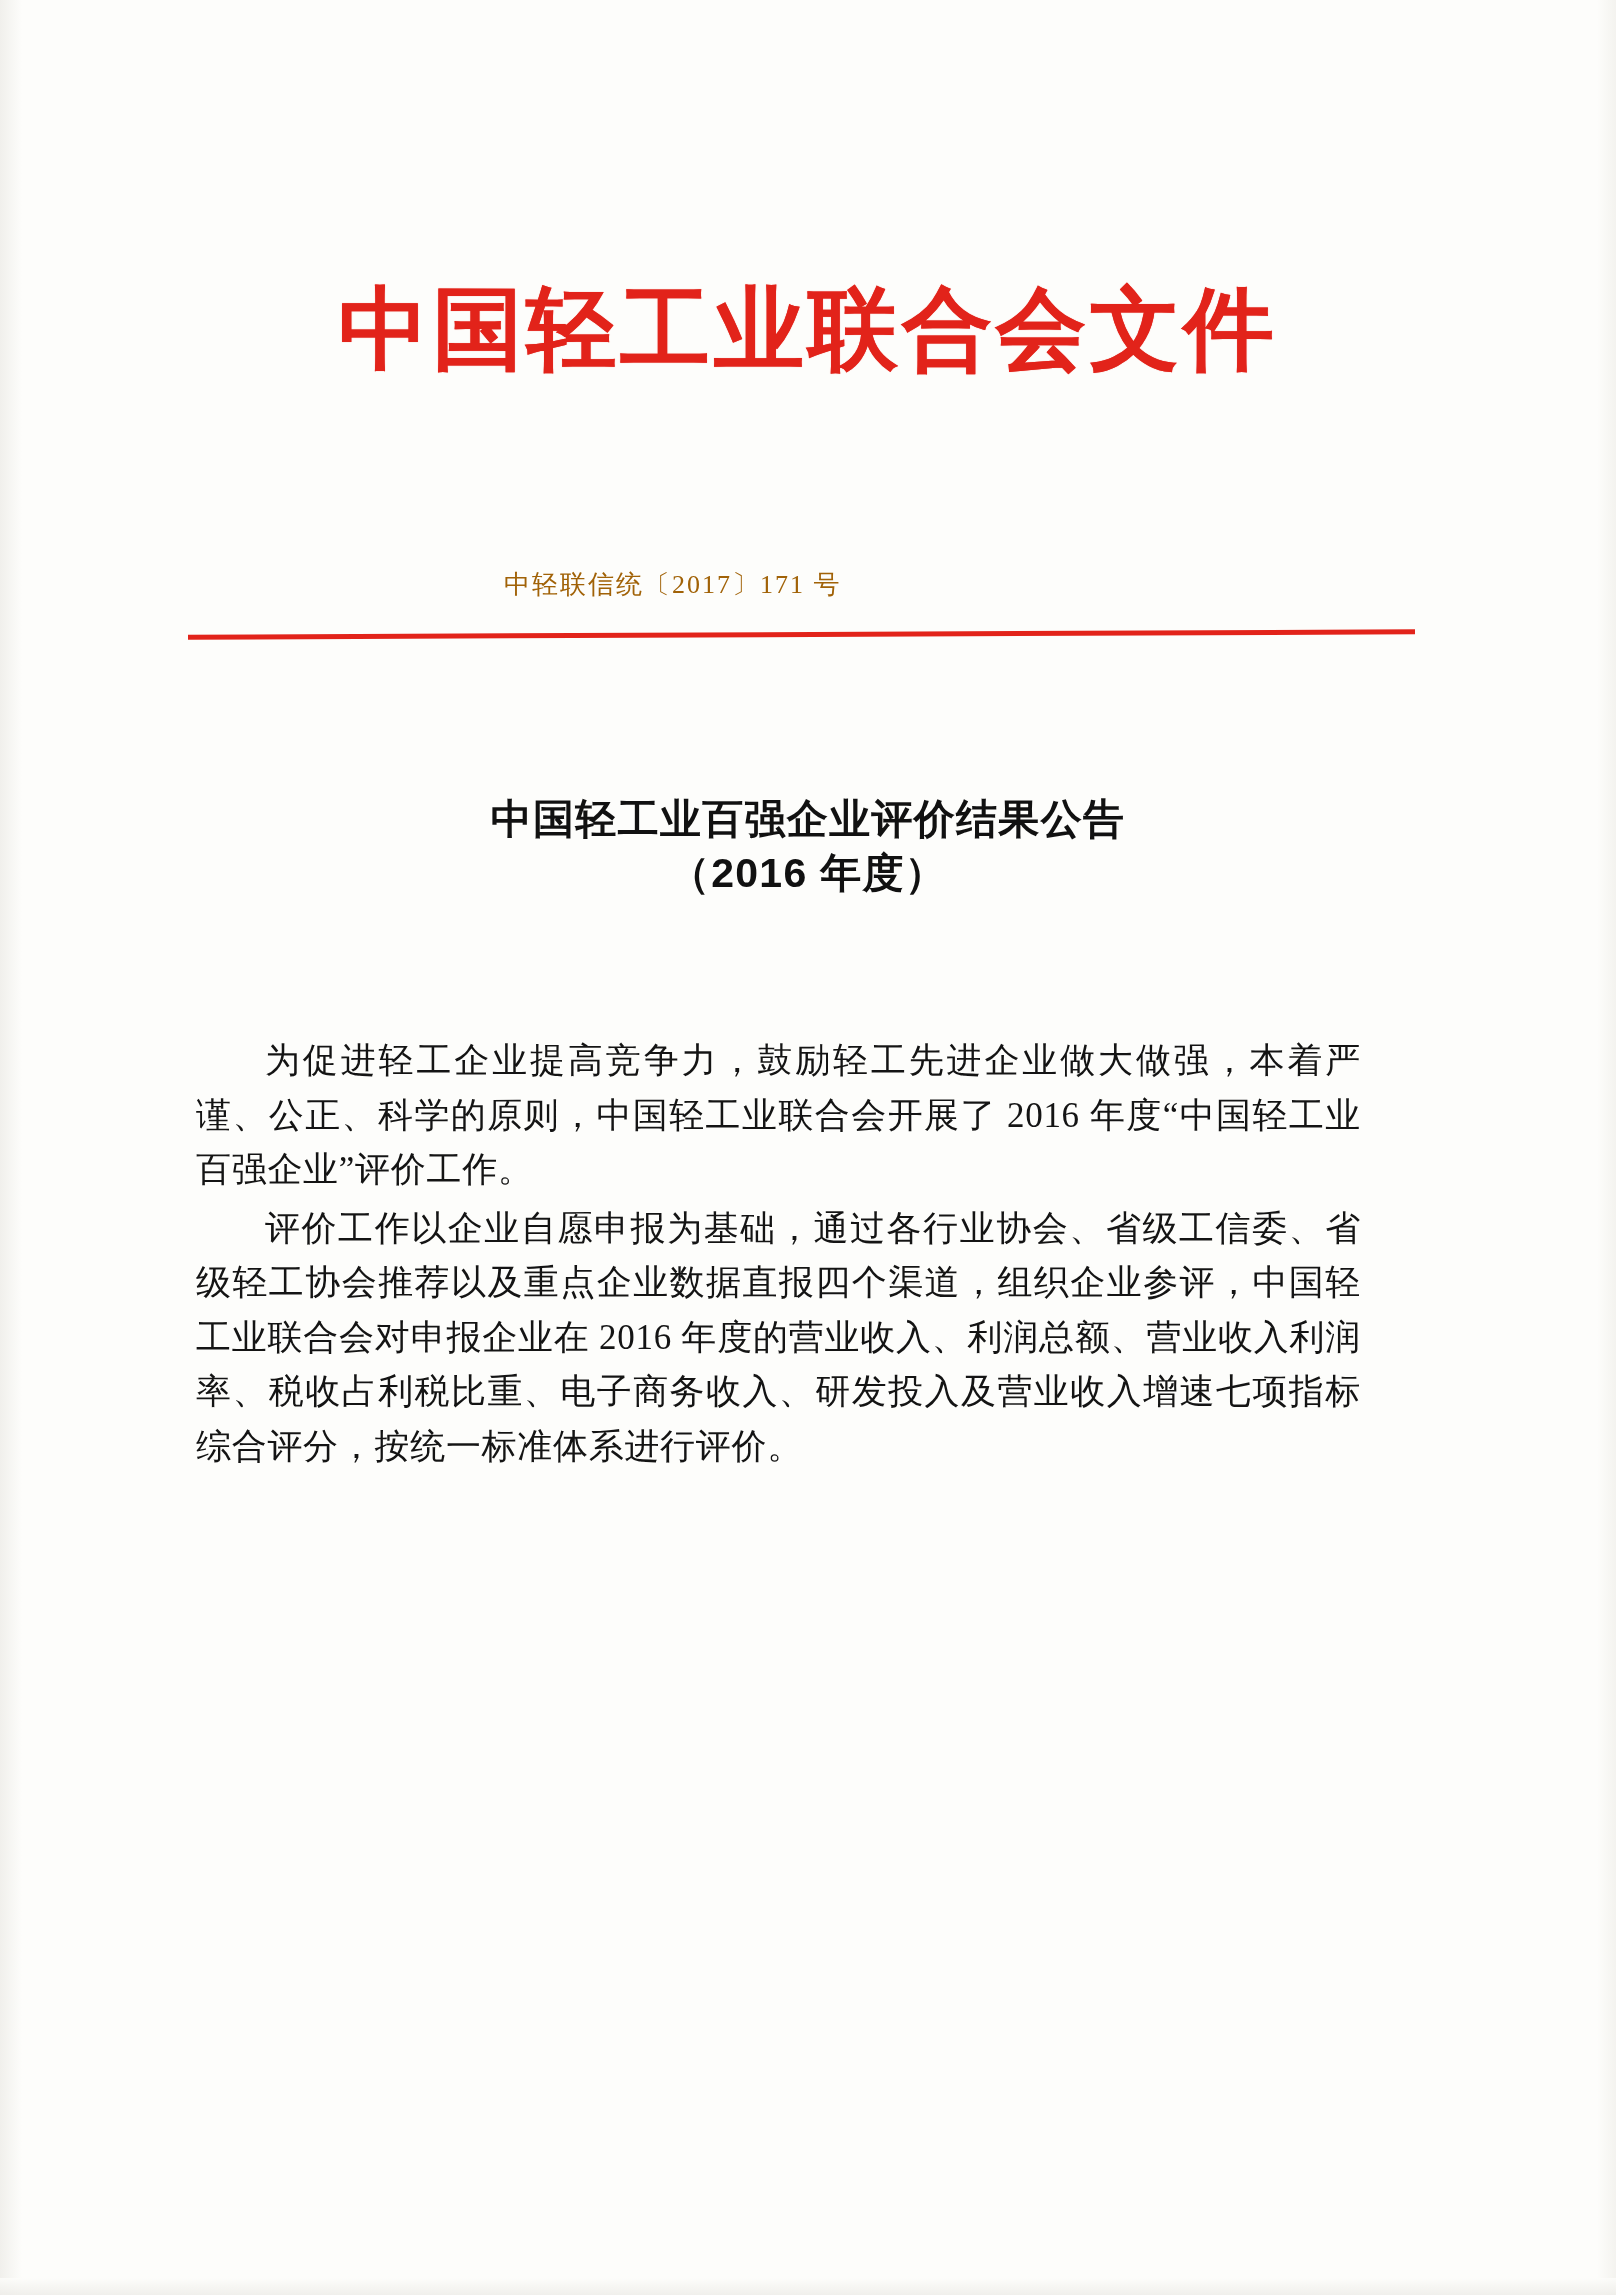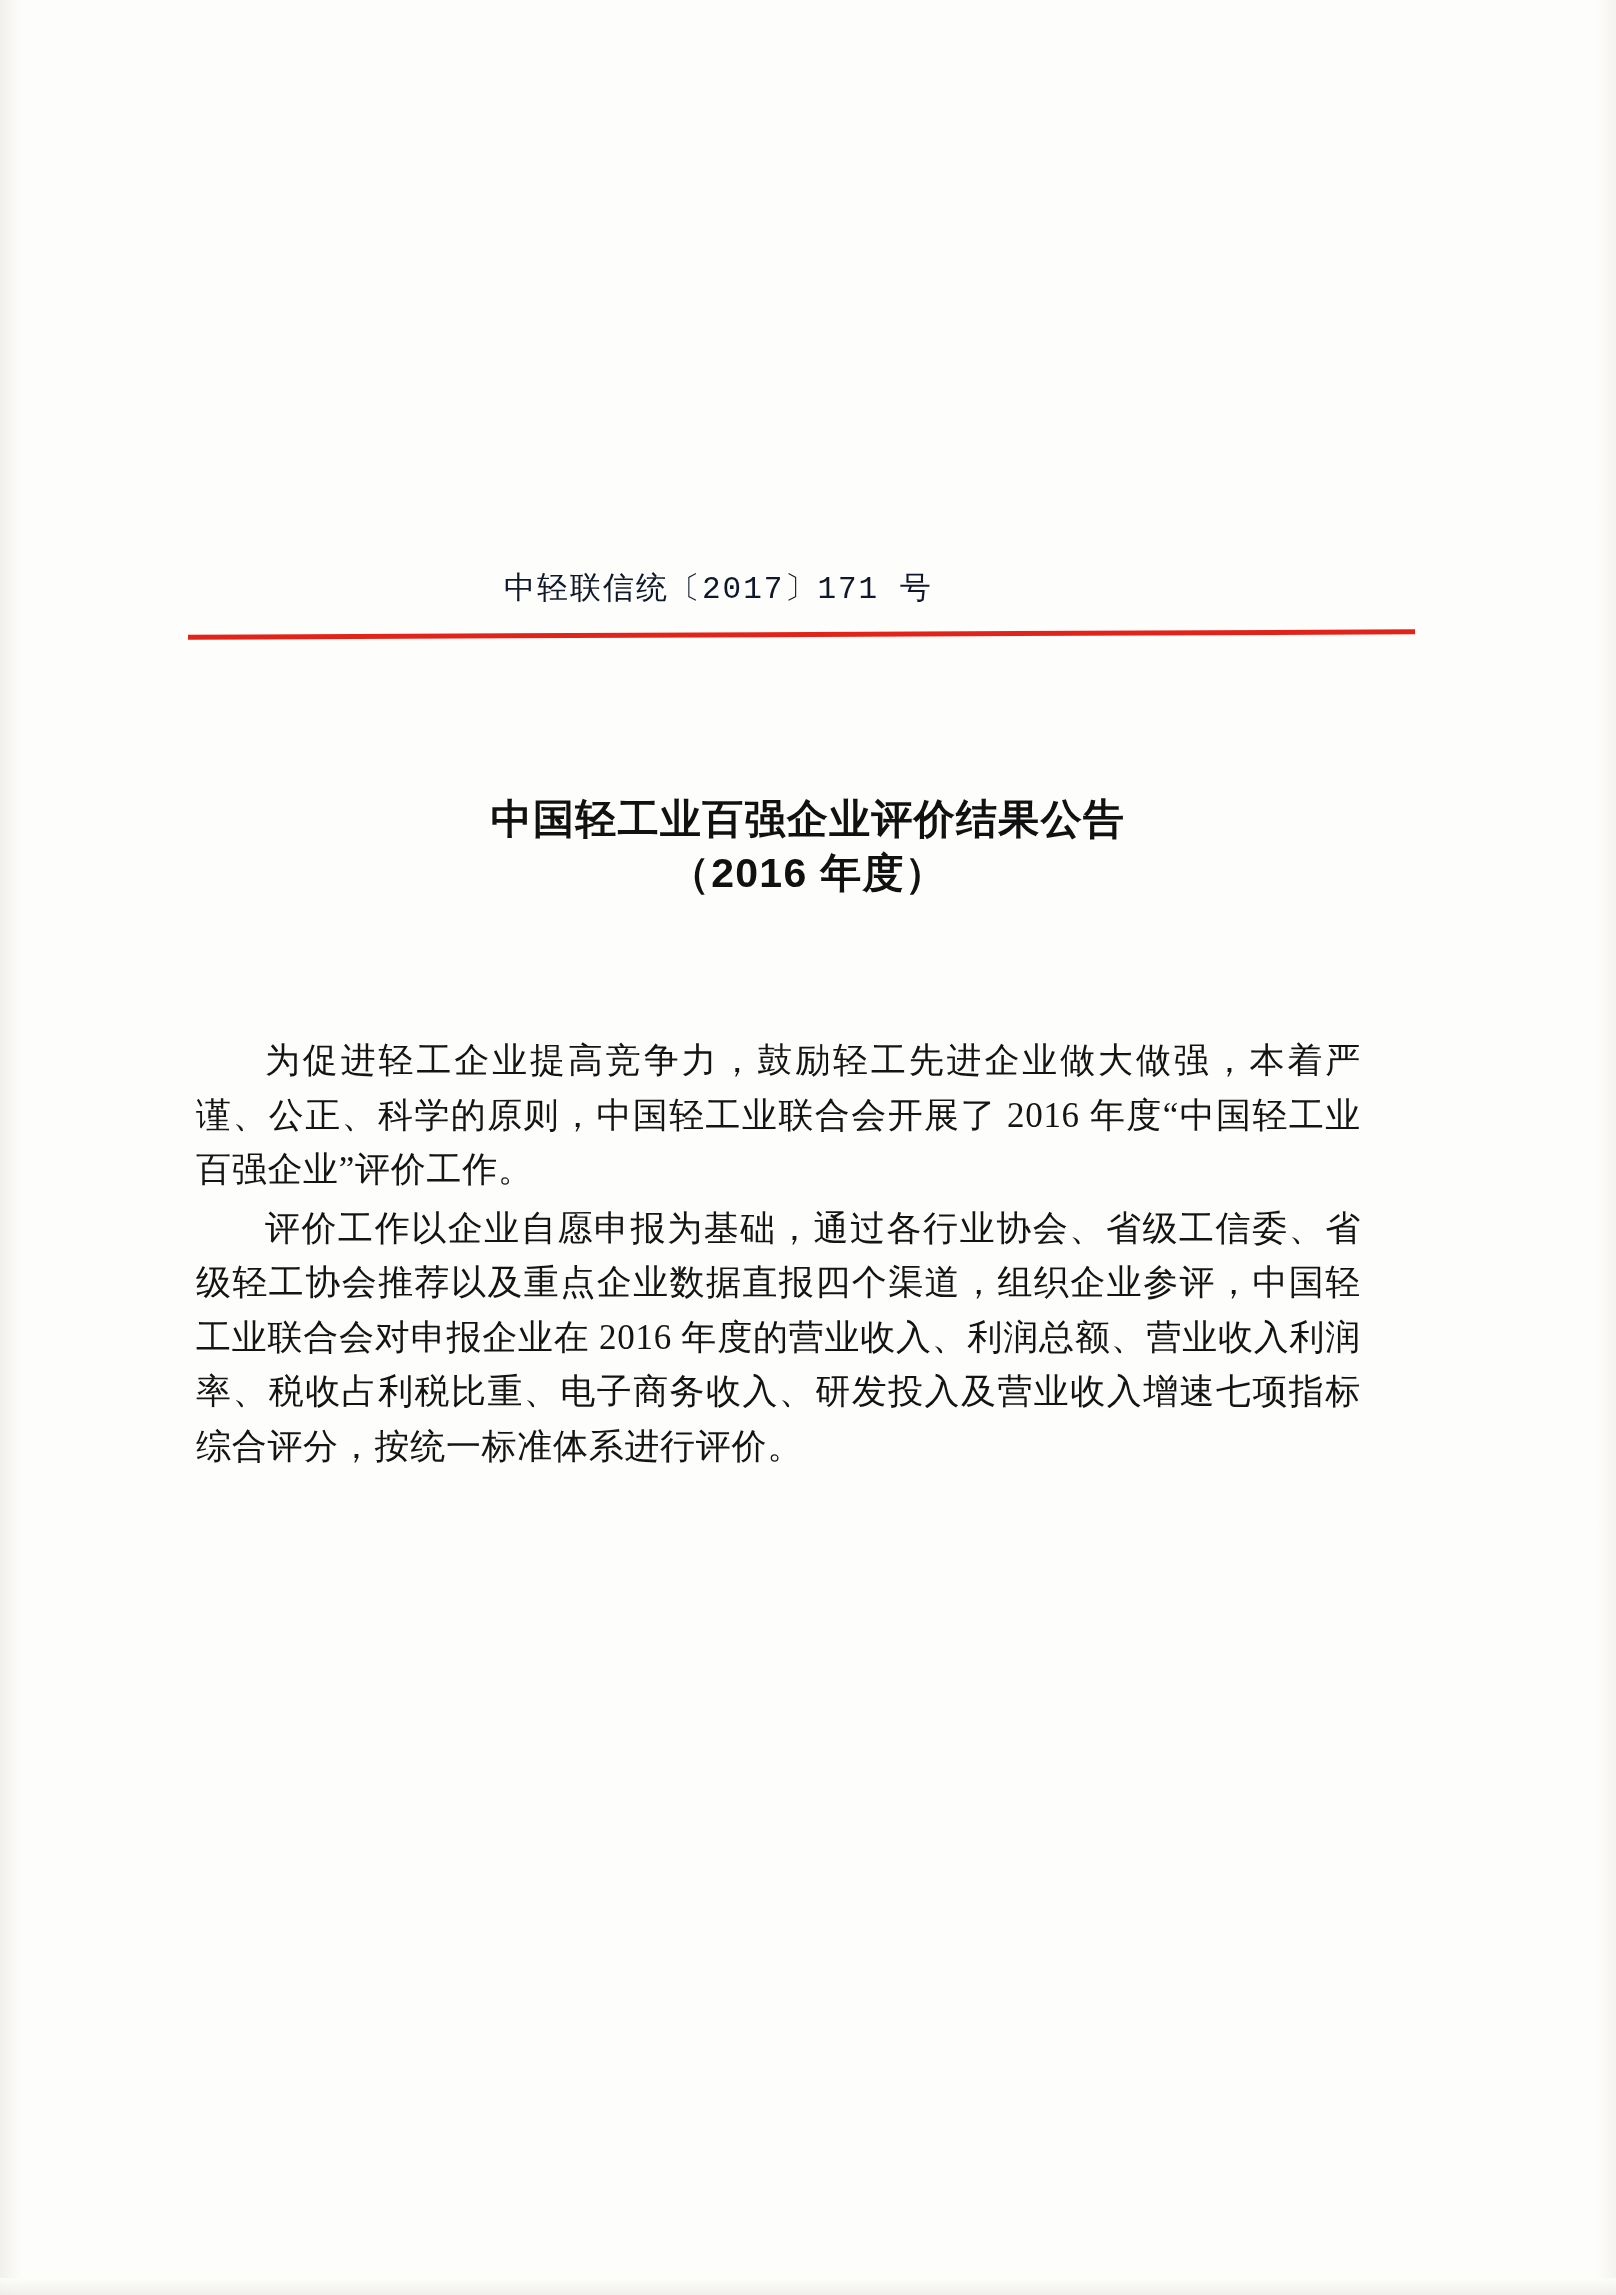--- a/index.html
+++ b/index.html
@@ -59,24 +59,24 @@
     line-height: 1;
     white-space: nowrap;
     text-shadow: 0 0 0.7px #e2231a;
   }
 
   
   .docnum {
     position: absolute;
     left: 504px;
     top: 567px;
-    font-size: 31px;
+    font-size: 26px;
     letter-spacing: 2px;
-    color: #0f172a;
-    font-family: Liberation Mono, monospace;
+    color: #a16207;
+    font-family: Liberation Serif, serif;
   }
 
   
   .red-rule {
     position: absolute;
     left: 188px;
     top: 632px;
     width: 1227px;
     height: 4.6px;
     background: #e2231a;
@@ -123,20 +123,23 @@
   .para:last-child { margin-bottom: 0; }
 </style>
 </head>
 <body>
 
 <div class="page">
   <div class="scan-edge-left"></div>
   <div class="scan-edge-right"></div>
   <div class="scan-edge-bottom"></div>
 
+  <div class="masthead">
+    <div class="masthead-title">中国轻工业联合会文件</div>
+  </div>
 
   <div class="docnum">中轻联信统〔2017〕171 号</div>
 
   <div class="red-rule"></div>
 
   <div class="headline">
     <div class="headline-line">中国轻工业百强企业评价结果公告</div>
     <div class="headline-line">（2016 年度）</div>
   </div>
 

